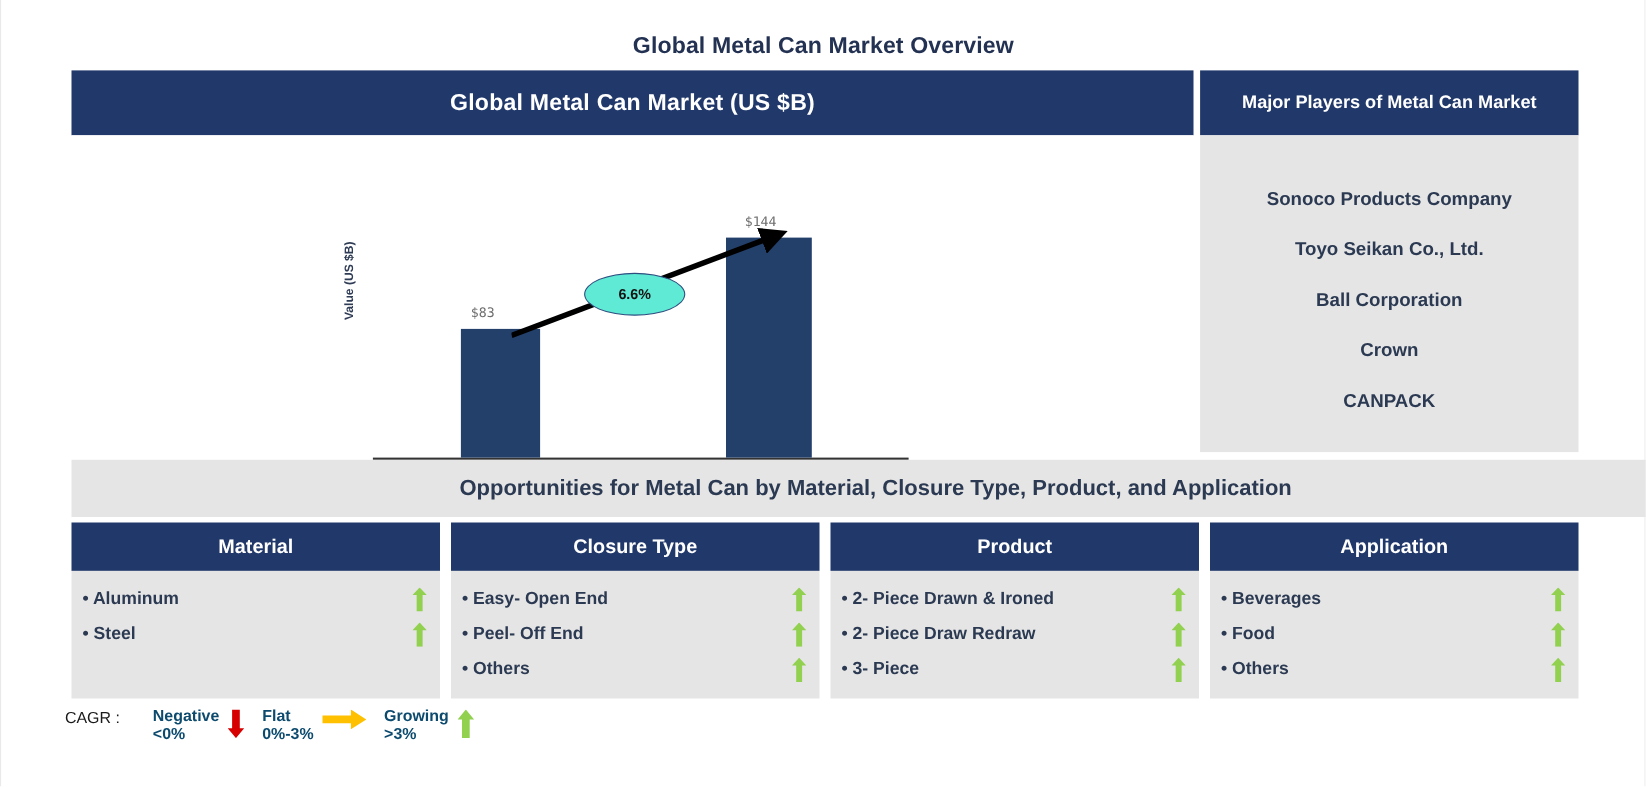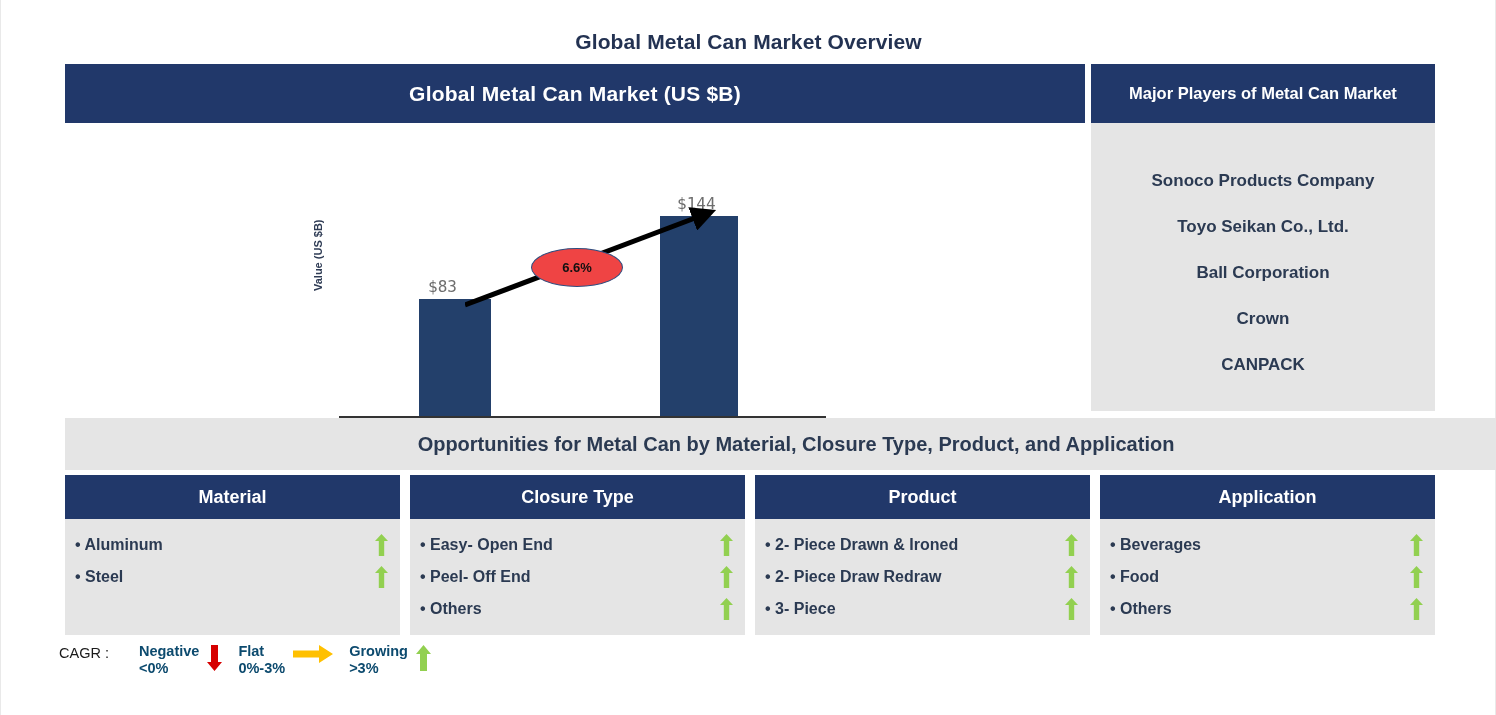--- a/index.html
+++ b/index.html
@@ -97,21 +97,21 @@
   .bar {
     position: absolute;
     background: #23406B;
   }
   #bar-2026 { left: 354px; width: 72px; top: 176px; height: 117px; }
   #bar-2035 { left: 595px; width: 78px; top: 93px; height: 200px; }
 
   .bar-value {
     position: absolute;
     font-family: "DejaVu Sans Mono", monospace;
-    font-size: 16px;
+    font-size: 12px;
     color: #6E6E6E;
     white-space: nowrap;
   }
   #value-2026 { left: 363px; top: 154px; }
   #value-2035 { left: 612px; top: 71px; }
 
   .x-tick {
     position: absolute;
     top: 302px;
     font-family: "DejaVu Sans Mono", monospace;
@@ -133,21 +133,21 @@
   }
 
   .cagr-bubble {
     position: absolute;
     left: 466px;
     top: 125px;
     width: 90px;
     height: 37px;
     border: 1.6px solid #2F4E80;
     border-radius: 50%;
-    background: #ef4444;
+    background: #5eead4;
     display: flex;
     align-items: center;
     justify-content: center;
     font-size: 13px;
     font-weight: bold;
     color: #111111;
   }
 
   .source-note {
     position: absolute;

